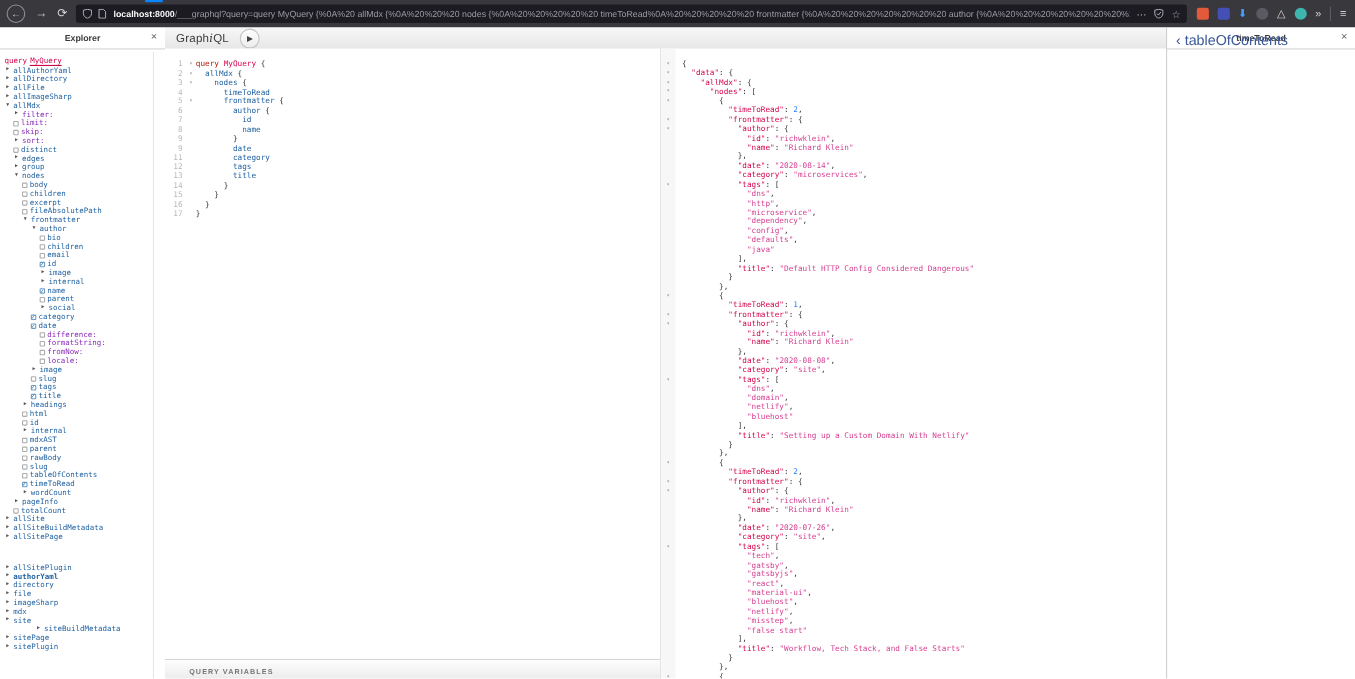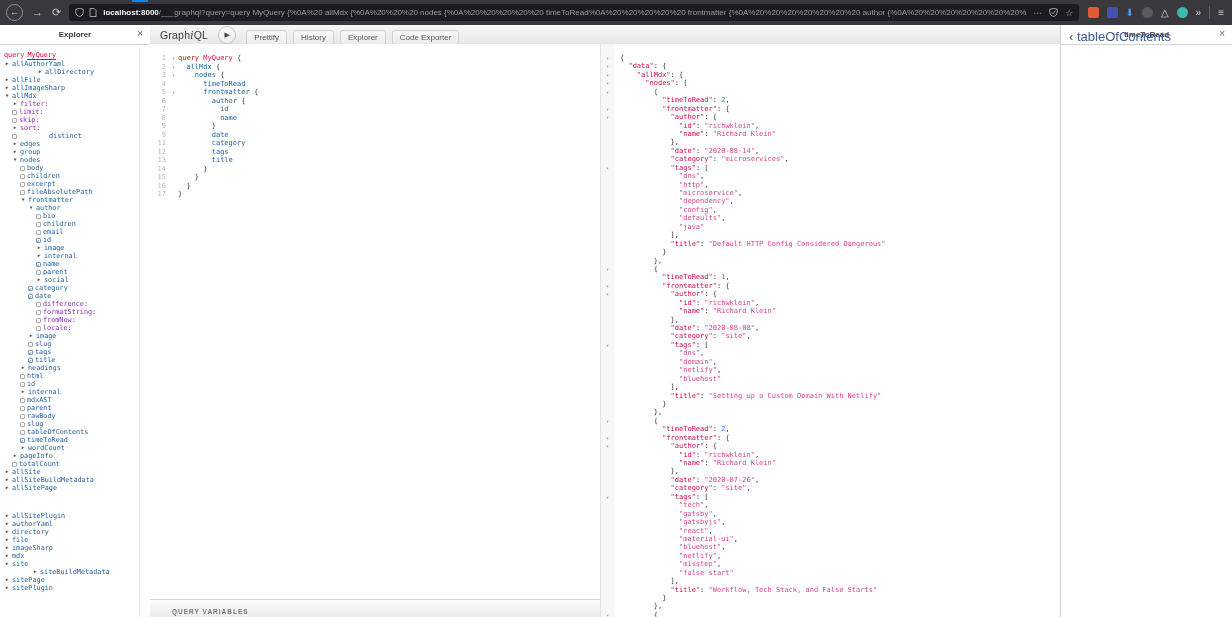--- a/index.html
+++ b/index.html
@@ -132,21 +132,21 @@
     <span>Explorer</span>
     <span class="pane-close">×</span>
   </div>
   <div class="tree">
     <div class="qrow"><span>query</span><span class="opname">MyQuery</span></div>
     <div id="tree-items">
         <div class="trow" style="padding-left: 0px;">
           <span class="ar">▶</span>
           <span class="lblf">allAuthorYaml</span>
         </div>
-        <div class="trow" style="padding-left: 0px; margin-left: 33px;">
+        <div class="trow" style="padding-left: 0px;">
           <span class="ar">▶</span>
           <span class="lblf">allDirectory</span>
         </div>
         <div class="trow" style="padding-left: 0px;">
           <span class="ar">▶</span>
           <span class="lblf">allFile</span>
         </div>
         <div class="trow" style="padding-left: 0px;">
           <span class="ar">▶</span>
           <span class="lblf">allImageSharp</span>
@@ -164,21 +164,21 @@
           <span class="lbla">limit:</span>
         </div>
         <div class="trow" style="padding-left: 8px;">
           <span class="cb"></span>
           <span class="lbla">skip:</span>
         </div>
         <div class="trow" style="padding-left: 8px;">
           <span class="ar">▶</span>
           <span class="lbla">sort:</span>
         </div>
-        <div class="trow" style="padding-left: 8px; gap: 30px;">
+        <div class="trow" style="padding-left: 8px;">
           <span class="cb"></span>
           <span class="lblf">distinct</span>
         </div>
         <div class="trow" style="padding-left: 8px;">
           <span class="ar">▶</span>
           <span class="lblf">edges</span>
         </div>
         <div class="trow" style="padding-left: 8px;">
           <span class="ar">▶</span>
           <span class="lblf">group</span>
@@ -348,21 +348,21 @@
           <span class="lblf">allSiteBuildMetadata</span>
         </div>
         <div class="trow" style="padding-left: 0px;">
           <span class="ar">▶</span>
           <span class="lblf">allSitePage</span>
         </div>
         <div class="trow" style="padding-left: 0px; margin-top: 20px;">
           <span class="ar">▶</span>
           <span class="lblf">allSitePlugin</span>
         </div>
-        <div class="trow" style="padding-left: 0px;">
+        <div class="trow" style="padding-left: 0px; font-weight: bold;">
           <span class="ar">▶</span>
           <span class="lblf">authorYaml</span>
         </div>
         <div class="trow" style="padding-left: 0px; align-items: flex-end;">
           <span class="ar">▶</span>
           <span class="lblf">directory</span>
         </div>
         <div class="trow" style="padding-left: 0px;">
           <span class="ar">▶</span>
           <span class="lblf">file</span>
@@ -393,21 +393,20 @@
         </div>
       </div>
   </div>
 </div>
 
 <div class="topbar">
   <span class="logo"><span>Graph</span><i>i</i><span>QL</span></span>
   <span class="execbtn">
       <span>▶</span>
     </span>
-  <span id="toolbar-buttons"><span class="tbtn">Prettify</span><span class="tbtn">History</span><span class="tbtn">Explorer</span><span class="tbtn">Code Exporter</span></span>
 </div>
 
 <div class="editor">
   <div id="editor-lines">
       <div class="ed-line">
         <span class="num">1</span>
         <span class="fold">▾</span>
         <span class="code"><span class="kw">query</span><span class="pu"> </span><span class="def">MyQuery</span><span class="pu"> </span><span class="pu">{</span></span>
       </div>
       <div class="ed-line">

